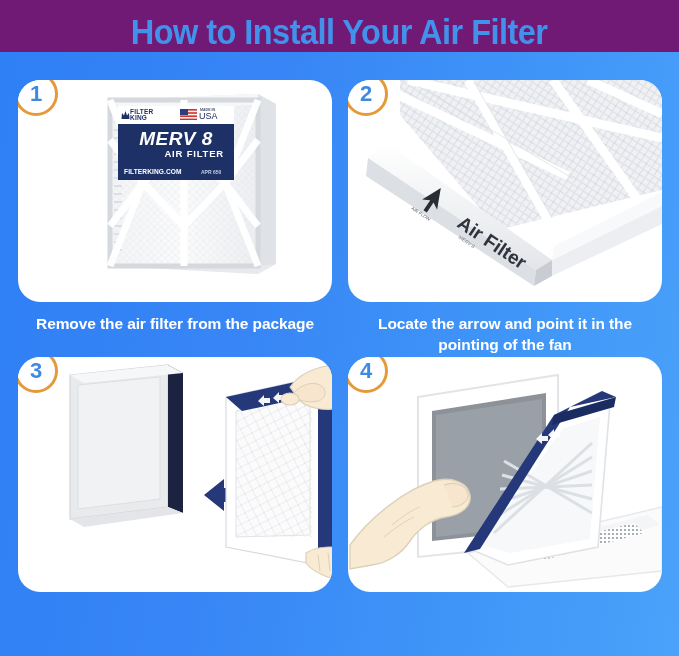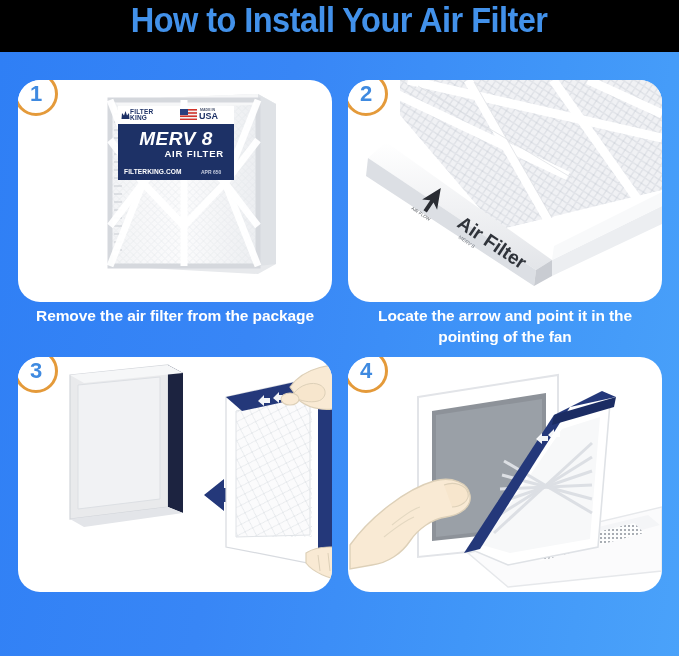--- a/index.html
+++ b/index.html
@@ -6,22 +6,22 @@
   body{
     width:679px;height:656px;overflow:hidden;
     background:#ffffff;
     font-family:"Liberation Sans", sans-serif;
   }
   .page{position:relative;width:679px;height:656px;}
 
   
   .header{
     position:absolute;left:0;top:0;width:679px;height:52px;
-    background:#000000;
-    display:flex;align-items:flex-start;justify-content:center;
+    background:#701a75;
+    display:flex;align-items:flex-end;justify-content:center;
   }
   .header-title{
     font-family:"Liberation Sans", sans-serif;
     font-weight:bold;
     font-size:35px;
     line-height:40px;
     color:#4291ea;
     letter-spacing:-0.6px;
     transform:scaleX(0.93);
     white-space:nowrap;
@@ -59,21 +59,21 @@
     background:#ffffff;
     border:3px solid #e49a3a;
     box-sizing:border-box;
     display:flex;align-items:center;justify-content:center;
     z-index:6;
     font-weight:bold;font-size:22px;color:#3f8ae0;
     font-family:"Liberation Sans", sans-serif;
   }
 
   .caption{
-    margin-top:3px;
+    margin-top:11px;
     width:314px;
     text-align:center;
     color:#ffffff;
     font-weight:bold;
     font-size:15.5px;
     line-height:21px;
     font-family:"Liberation Sans", sans-serif;
     letter-spacing:-0.1px;
   }
 
@@ -172,21 +172,21 @@
               <rect width="17" height="11" fill="#f2f2f2"></rect>
               <g fill="#d0342c">
                   <rect y="0" width="17" height="1.6"></rect>
                   <rect y="3.2" width="17" height="1.6"></rect>
                   <rect y="6.4" width="17" height="1.6"></rect>
                   <rect y="9.6" width="17" height="1.4"></rect>
                 </g>
               <rect width="8" height="6" fill="#2a3f7e"></rect>
             </svg>
             <div class="vis-text" style="left:182px;top:28px;font-size:3.6px;font-weight:bold;color:#4a5570;line-height:4px;">MADE IN</div>
-            <div class="vis-text" style="left:181px;top:32px;font-size:9px;font-weight:bold;color:#1d3166;line-height:9px;">USA</div>
+            <div class="vis-text" style="left:181px;top:32px;font-size:9px;font-weight:normal;color:#1d3166;line-height:9px;">USA</div>
 
             <div class="vis-text" style="left:110px;top:49px;width:96px;text-align:center;font-size:19px;font-weight:bold;font-style:italic;color:#ffffff;line-height:20px;letter-spacing:0.5px;">MERV 8</div>
             <div class="vis-text" style="left:110px;top:69px;width:96px;text-align:right;font-size:9.5px;font-weight:bold;color:#ffffff;line-height:10px;letter-spacing:0.8px;">AIR FILTER</div>
             <div class="vis-text" style="left:106px;top:88px;font-size:6.6px;font-weight:bold;color:#ffffff;line-height:7px;letter-spacing:0.1px;">FILTERKING.COM</div>
             <div class="vis-text" style="left:183px;top:89px;font-size:5px;font-weight:bold;color:#c7cee0;line-height:6px;">APR 650</div>
           </div>
 
           <div class="badge">1</div>
         </div>
         <div class="caption">Remove the air filter from the package</div>

